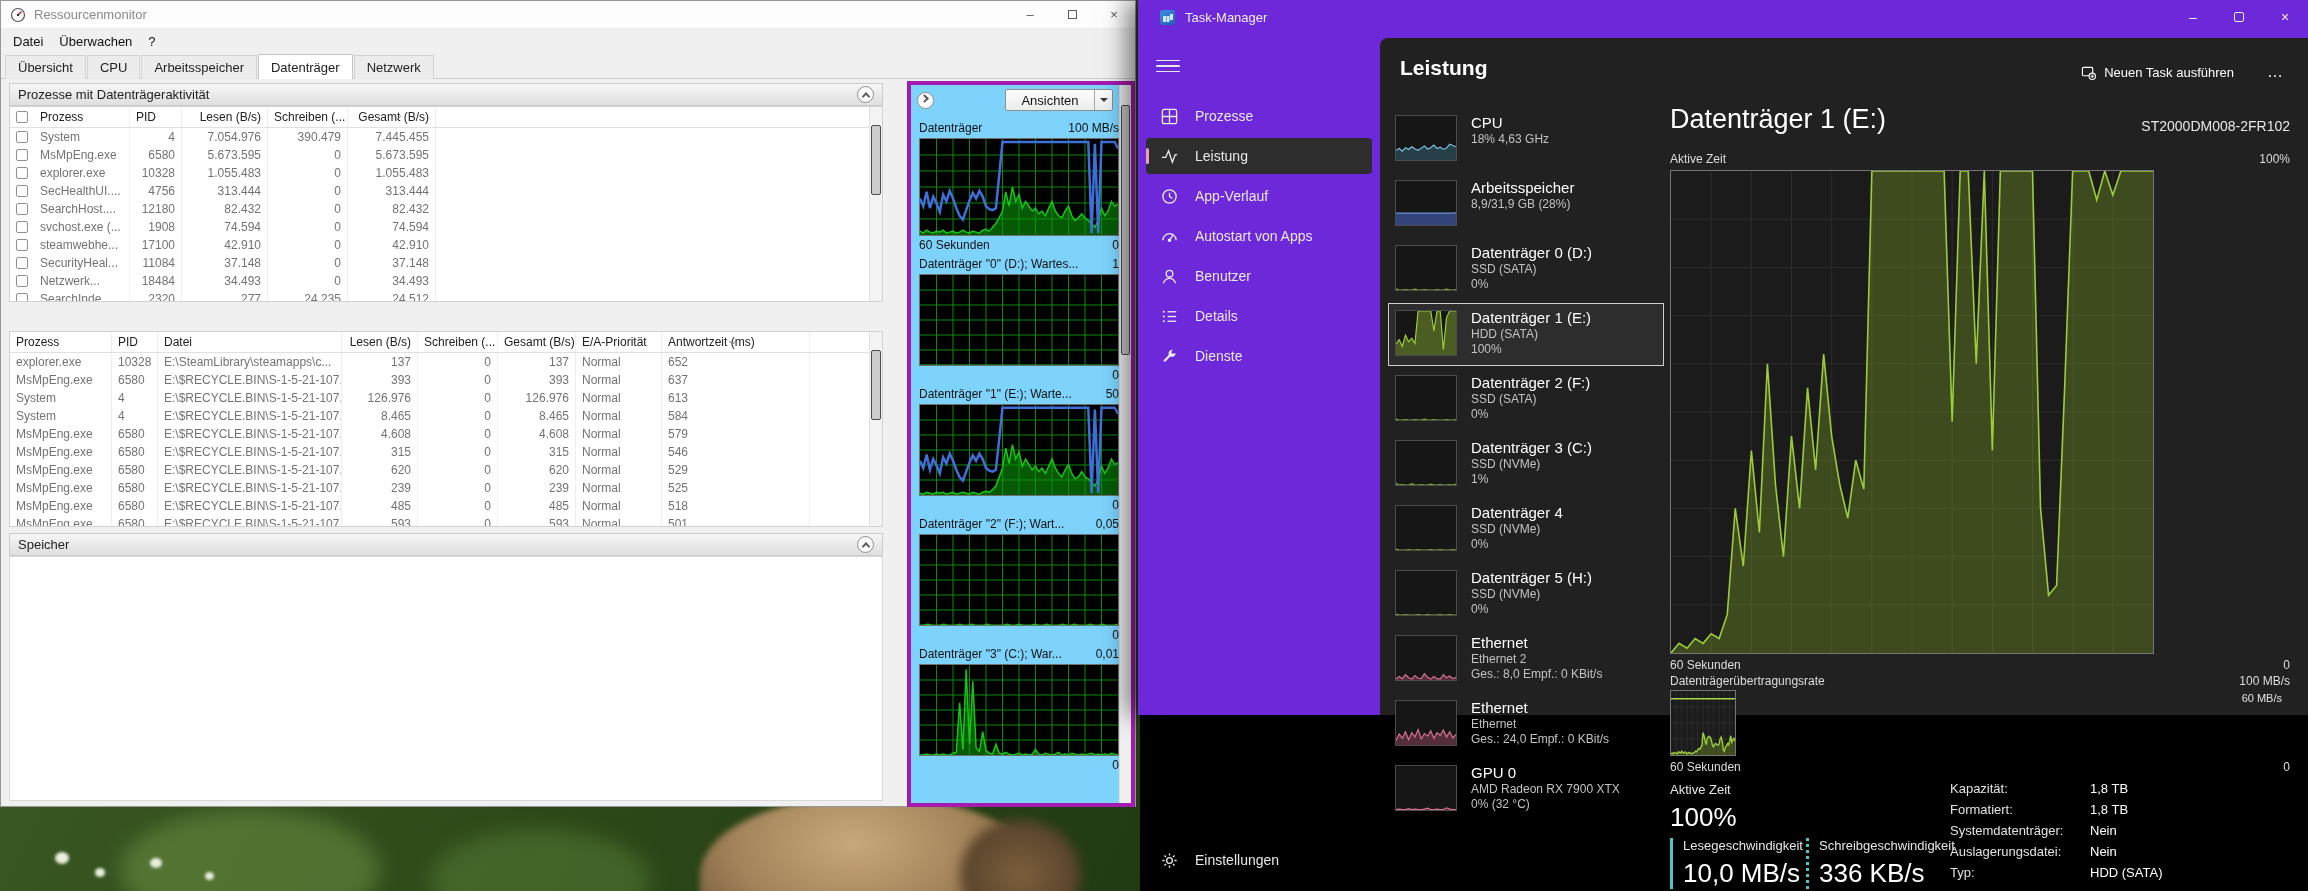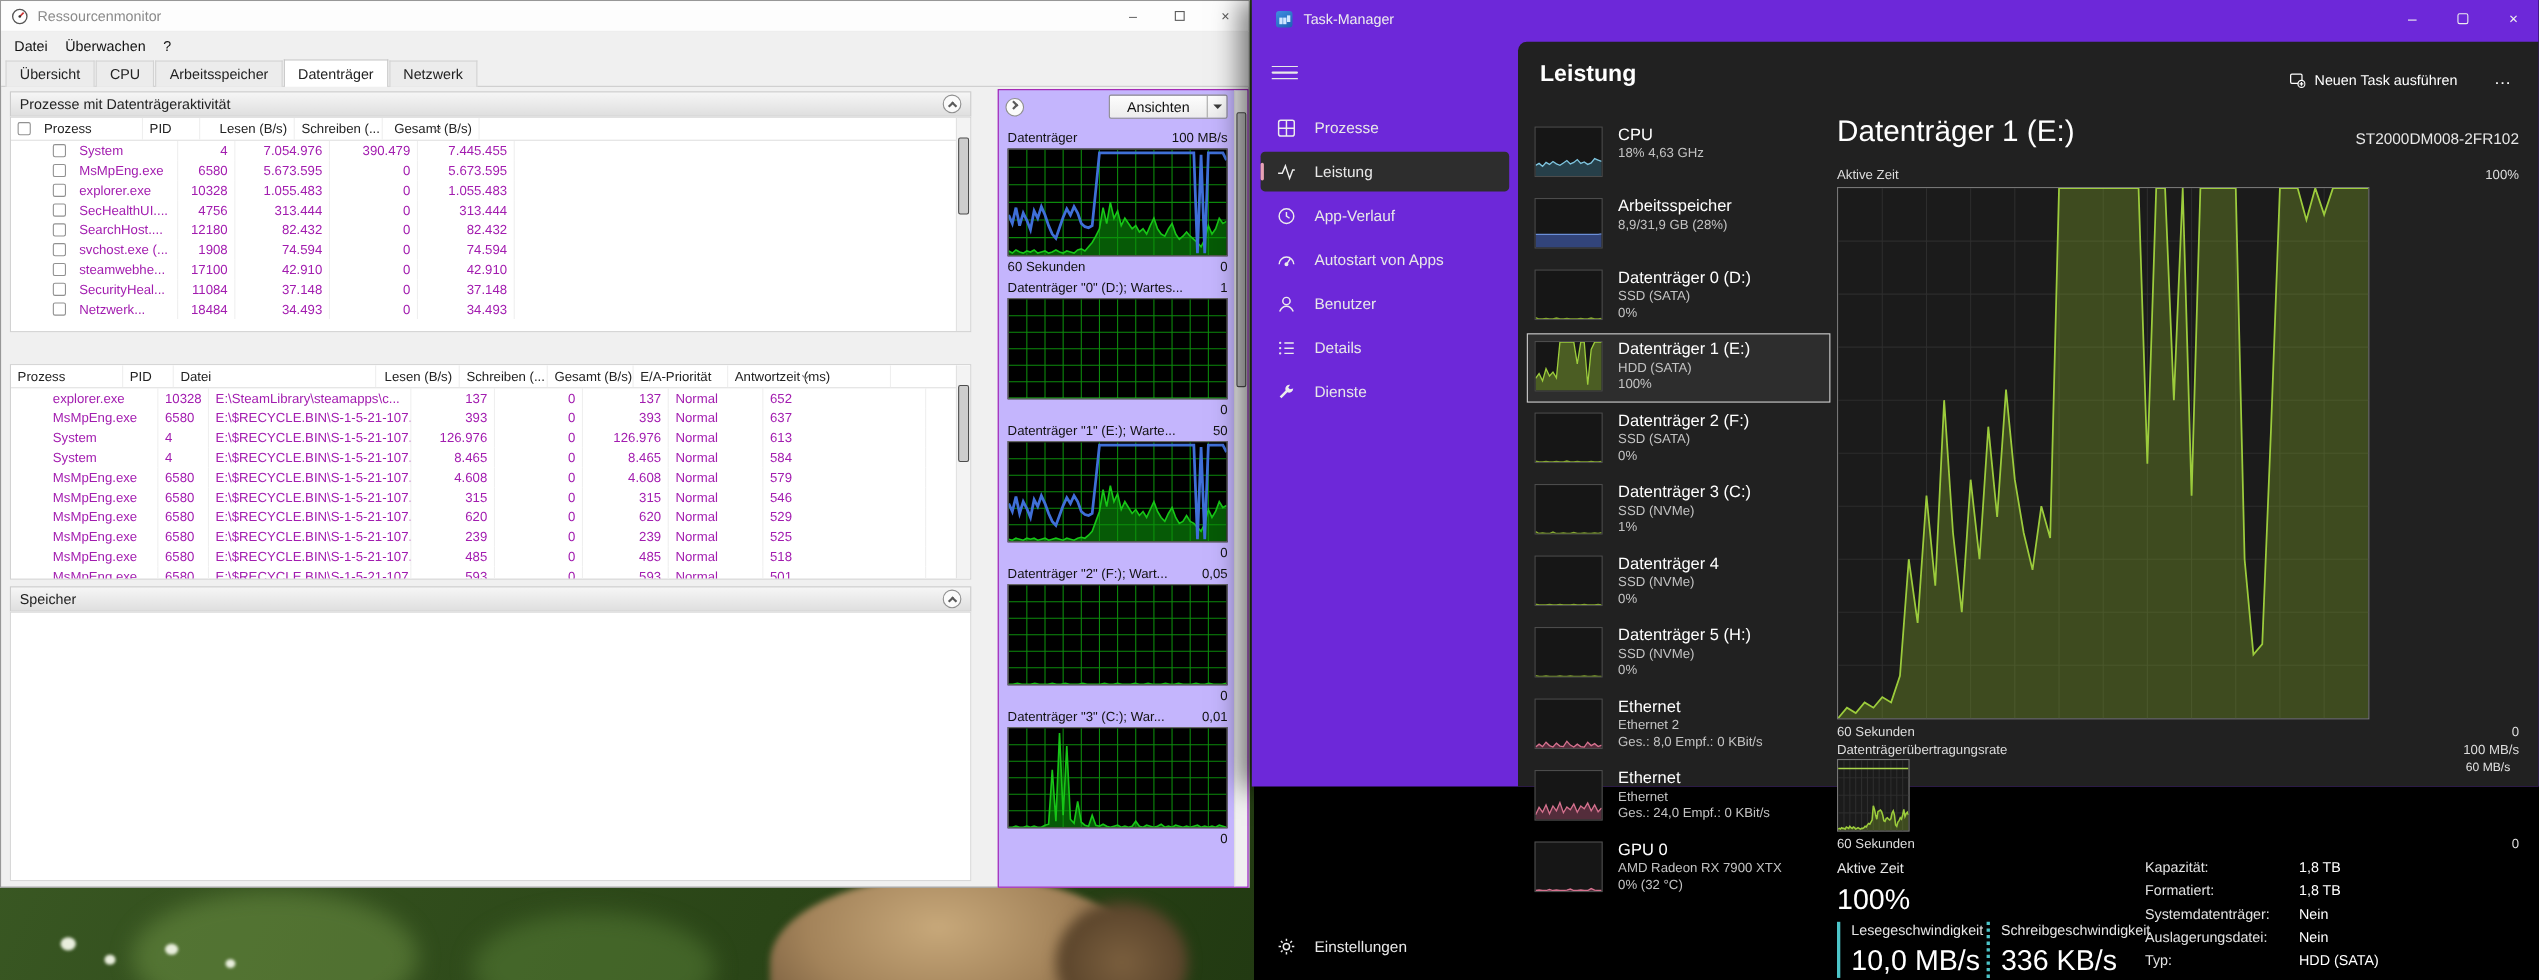--- a/index.html
+++ b/index.html
@@ -42,21 +42,21 @@
   .sw.blue{background:#b5d6f2;border-color:#6b9bd2;}
   .circle-btn{width:17px;height:17px;border-radius:50%;border:1px solid #8f8f8f;background:#fbfbfb;display:flex;align-items:center;justify-content:center;margin-left:auto;flex:none;}
   .chev{display:inline-block;width:6px;height:6px;border-left:2px solid #5a5a5a;border-top:2px solid #5a5a5a;}
   .chev.up{transform:rotate(45deg) translate(1px,1px);}
   .chev.right{transform:rotate(135deg) translate(0px,2px);}
   .chev.down-s{width:5px;height:5px;border-width:1px;transform:rotate(-135deg);border-color:#888;}
 
   
   .rm-table{position:absolute;left:8px;width:874px;background:#fff;border:1px solid #d2d2d2;overflow:hidden;}
   .rm-thead{display:flex;height:21px;line-height:20px;border-bottom:1px solid #e0e0e0;background:#fff;font-size:12px;color:#222;position:relative;}
-  .rm-row{display:flex;height:18px;line-height:18px;font-size:12px;color:#a21caf;padding-left:32px;}
+  .rm-row{display:flex;height:18px;line-height:18px;font-size:12px;color:#737373;}
   .rm-cell{padding:0 6px;border-right:1px solid #efefef;overflow:hidden;white-space:nowrap;flex:none;}
   .num{text-align:right;}
   .t1-check{width:24px;display:flex;align-items:center;justify-content:center;border-right:none;padding:0;}
   .t1-name{width:96px;border-right:1px solid #efefef;}
   .t1-pid{width:52px;}
   .t1-read{width:86px;}
   .t1-write{width:80px;}
   .t1-total{width:88px;}
   .t2-name{width:102px;}
   .t2-pid{width:46px;}
@@ -66,21 +66,21 @@
   .t2-total{width:78px;}
   .t2-prio{width:86px;}
   .t2-resp{width:148px;text-align:left;}
   .checkbox{width:12px;height:12px;border:1px solid #919191;background:#fff;border-radius:2px;display:inline-block;}
   .sort-ind{position:absolute;top:0px;font-size:8px;color:#888;}
   .rm-scroll{position:absolute;top:0;right:0;width:13px;bottom:0;background:#f3f3f3;border-left:1px solid #e2e2e2;}
   .rm-scroll .thumb{position:absolute;left:1px;width:10px;background:#cdcdcd;border-radius:2px;}
   .rm-white{position:absolute;left:8px;width:874px;background:#fff;border:1px solid #d8d8d8;}
 
   
-  .rm-panel{position:absolute;left:906px;top:80px;width:228px;height:726px;border:1px solid #a21caf;background:#c4b5fd;overflow:hidden;}
+  .rm-panel{position:absolute;left:906px;top:80px;width:228px;height:726px;border:4px solid #a21caf;background:#7dd3fc;overflow:hidden;}
   .rm-ptoolbar{position:absolute;left:0;top:0;right:12px;height:30px;display:flex;align-items:center;padding:0 6px;}
   .views-btn{margin-left:auto;width:108px;height:22px;background:linear-gradient(#fdfdfd,#ececec);border:1px solid #8f8f8f;border-radius:2px;display:flex;align-items:center;font-size:13px;color:#111;}
   .views-btn .vlabel{flex:1;text-align:center;}
   .views-btn .varrow{width:18px;height:100%;border-left:1px solid #a8a8a8;display:flex;align-items:center;justify-content:center;}
   .tri-down{width:0;height:0;border-left:4px solid transparent;border-right:4px solid transparent;border-top:4px solid #3a3a3a;}
   .gl-row{position:absolute;left:8px;width:200px;height:15px;display:flex;justify-content:space-between;font-size:12px;color:#111;}
   .rm-chart{position:absolute;left:8px;width:200px;background:#000;border:1px solid #6f6f6f;}
   .rm-pscroll{position:absolute;right:0;top:0;width:12px;bottom:0;background:#f0f0f0;border-left:1px solid #ddd;}
   .rm-pscroll .thumb{position:absolute;left:1px;width:9px;background:#c4c4c4;border-radius:2px;top:18px;height:250px;}
 
@@ -295,20 +295,30 @@
           <span class="rm-cell t1-check">
             <span class="checkbox"></span>
           </span>
           <span class="rm-cell t1-name">Netzwerk...</span>
           <span class="rm-cell t1-pid num">18484</span>
           <span class="rm-cell t1-read num">34.493</span>
           <span class="rm-cell t1-write num">0</span>
           <span class="rm-cell t1-total num">34.493</span>
         </div>
 
+        <div class="rm-row">
+          <span class="rm-cell t1-check">
+            <span class="checkbox"></span>
+          </span>
+          <span class="rm-cell t1-name">SearchInde...</span>
+          <span class="rm-cell t1-pid num">2320</span>
+          <span class="rm-cell t1-read num">277</span>
+          <span class="rm-cell t1-write num">24.235</span>
+          <span class="rm-cell t1-total num">24.512</span>
+        </div>
       </div>
     <div class="rm-scroll">
         <span class="thumb" style="top:16px;height:70px;"></span>
       </div>
   </div>
 
 
   <div class="rm-table" style="top:330px;height:196px;">
     <div class="rm-thead">
       <span class="rm-cell t2-name">Prozess</span>

